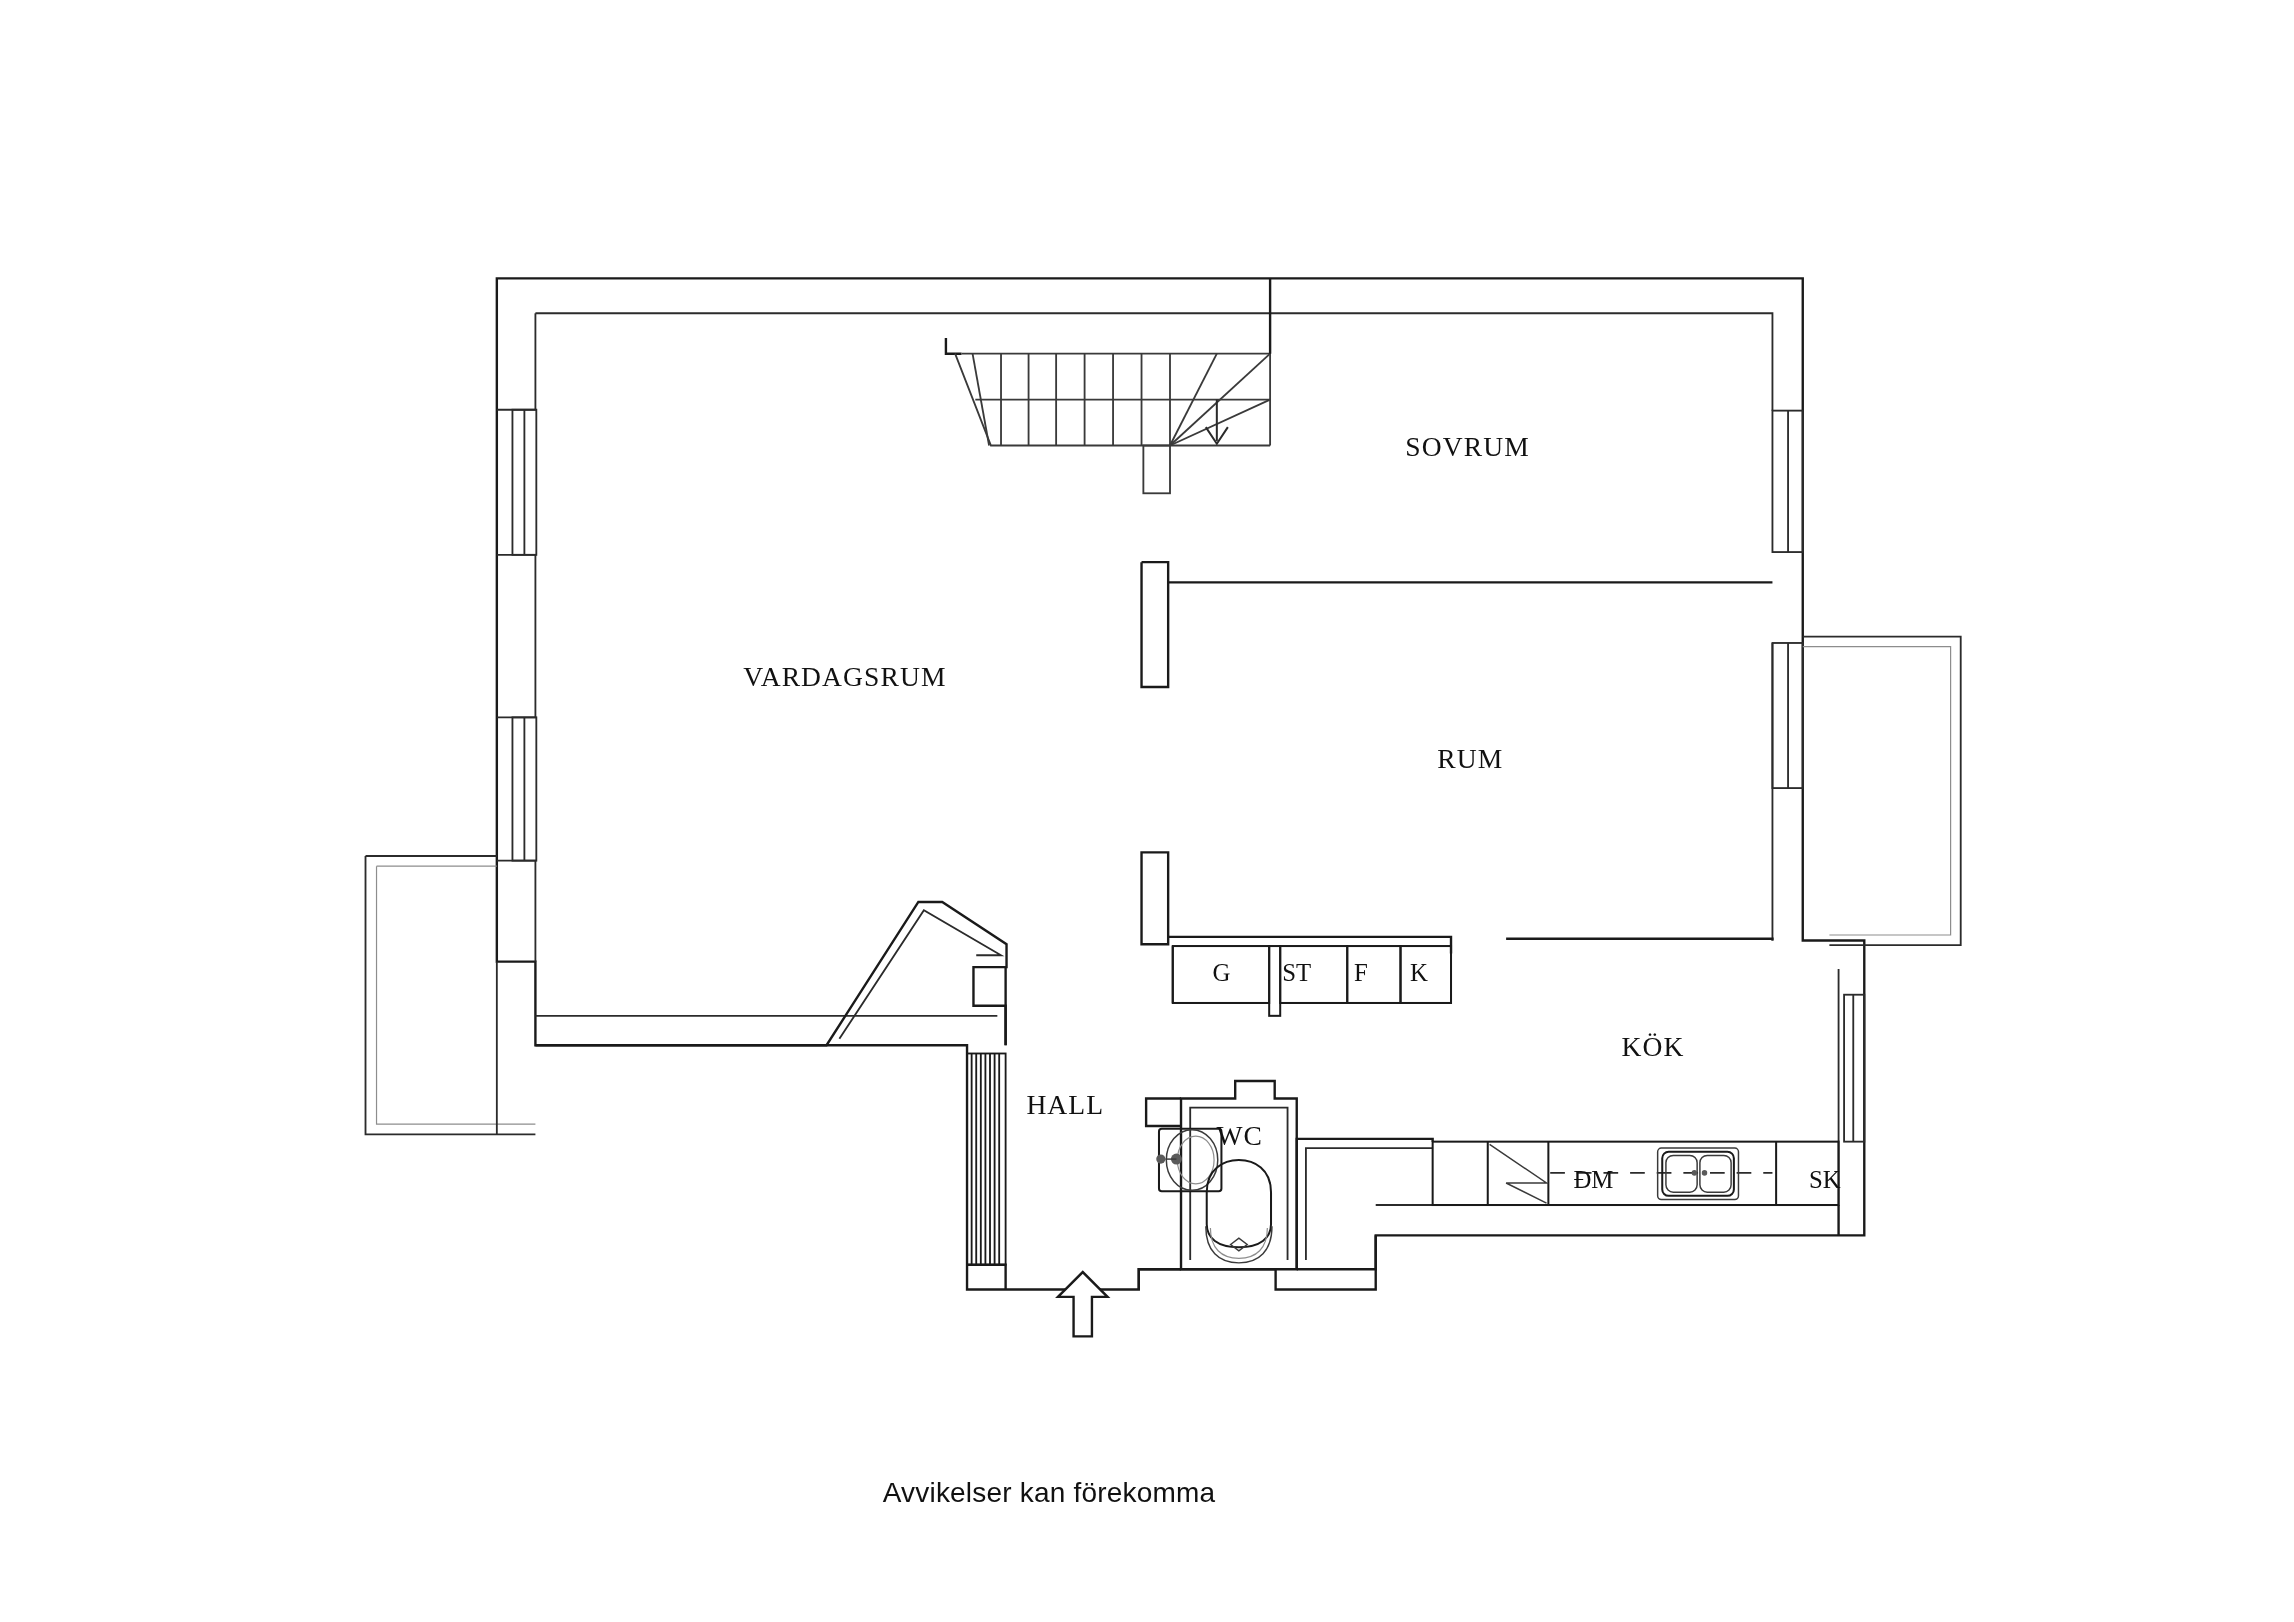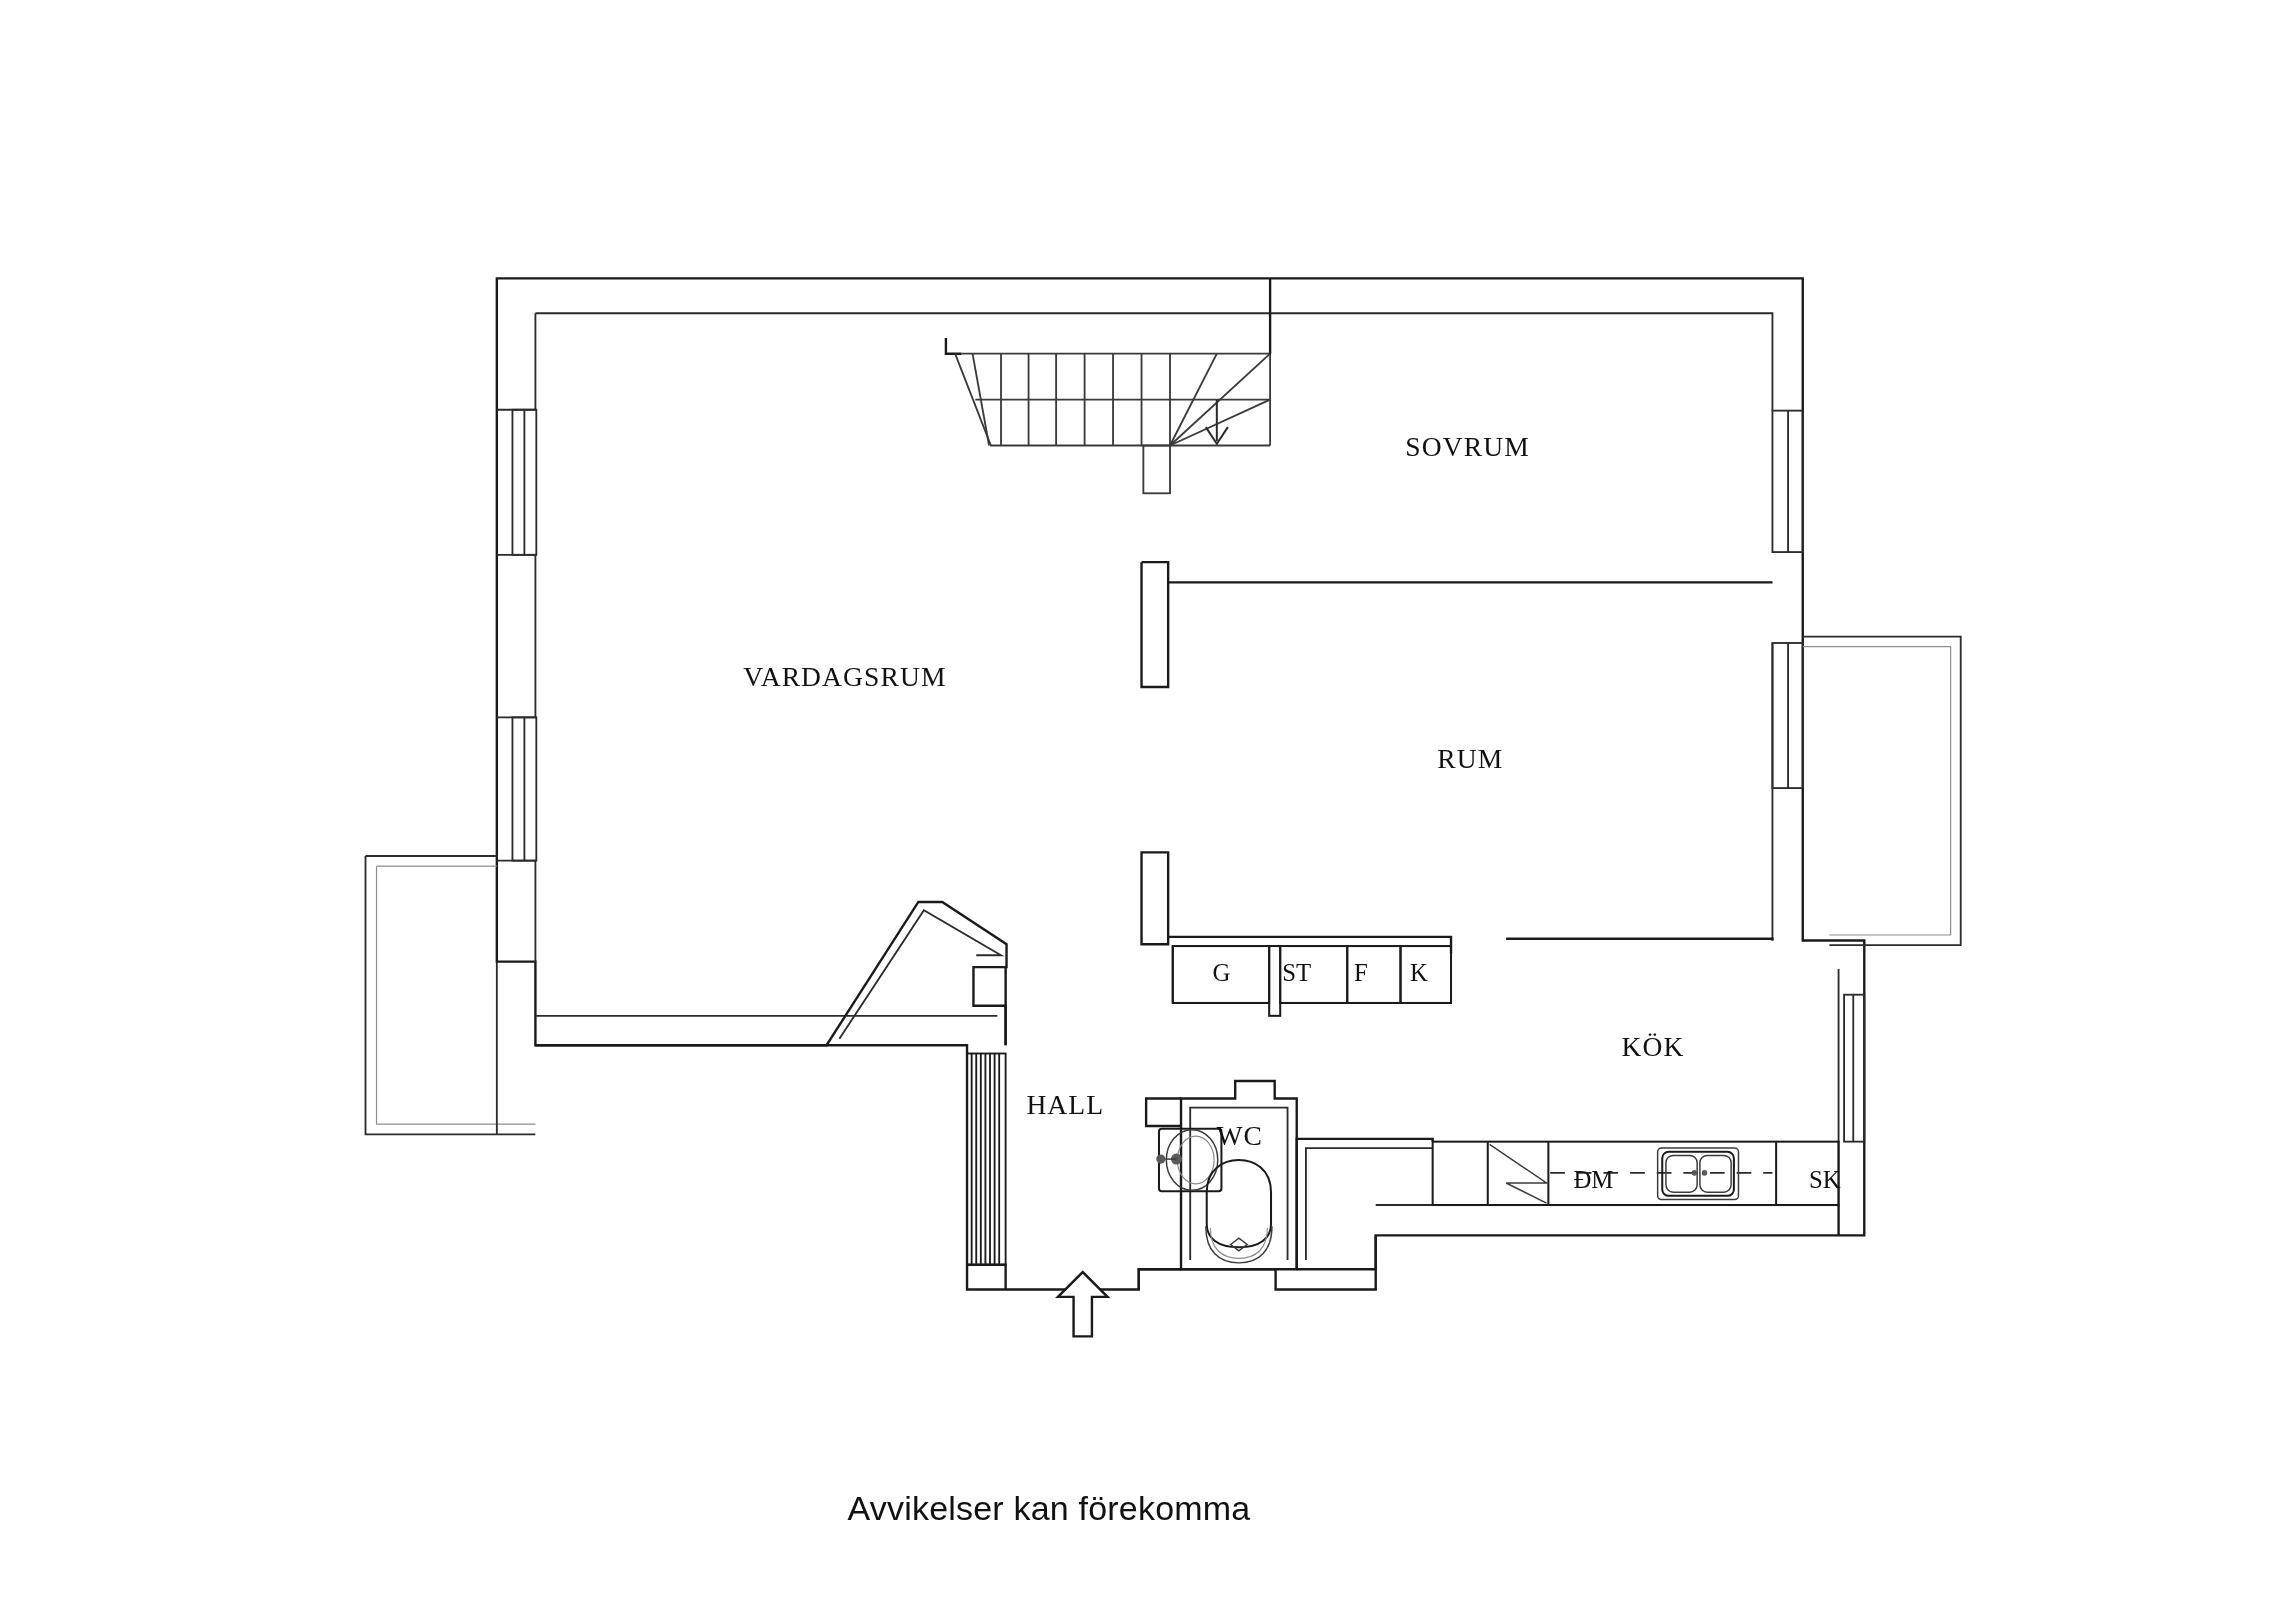--- a/index.html
+++ b/index.html
@@ -53,24 +53,23 @@
     text-anchor: middle;
     dominant-baseline: middle;
   }
   .caption {
     position: absolute;
     left: 0;
     width: 2098px;
     top: 1477px;
     text-align: center;
     font-family: "Liberation Sans", sans-serif;
-    font-size: 34px;
+    font-size: 28px;
     color: #111111;
     letter-spacing: 0.2px;
-    margin-top: 12px;
   }
 </style>
 </head>
 <body>
 
 <div id="plan-root">
 
   <svg id="floorplan" viewBox="0 0 2499 1767" xmlns="http://www.w3.org/2000/svg">
 
     <g>

